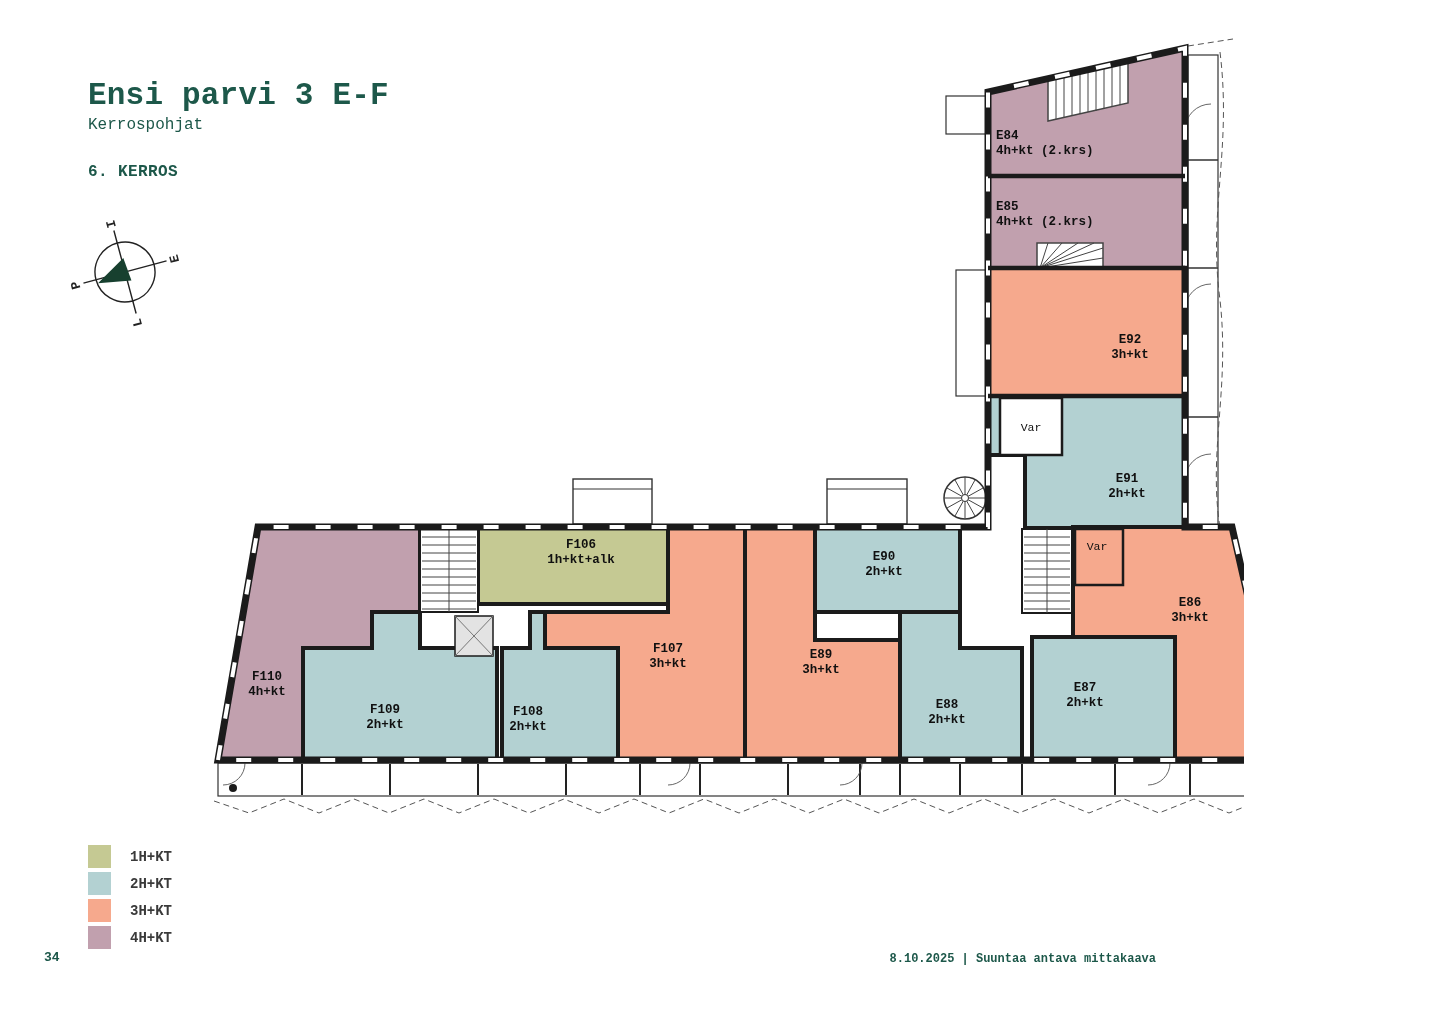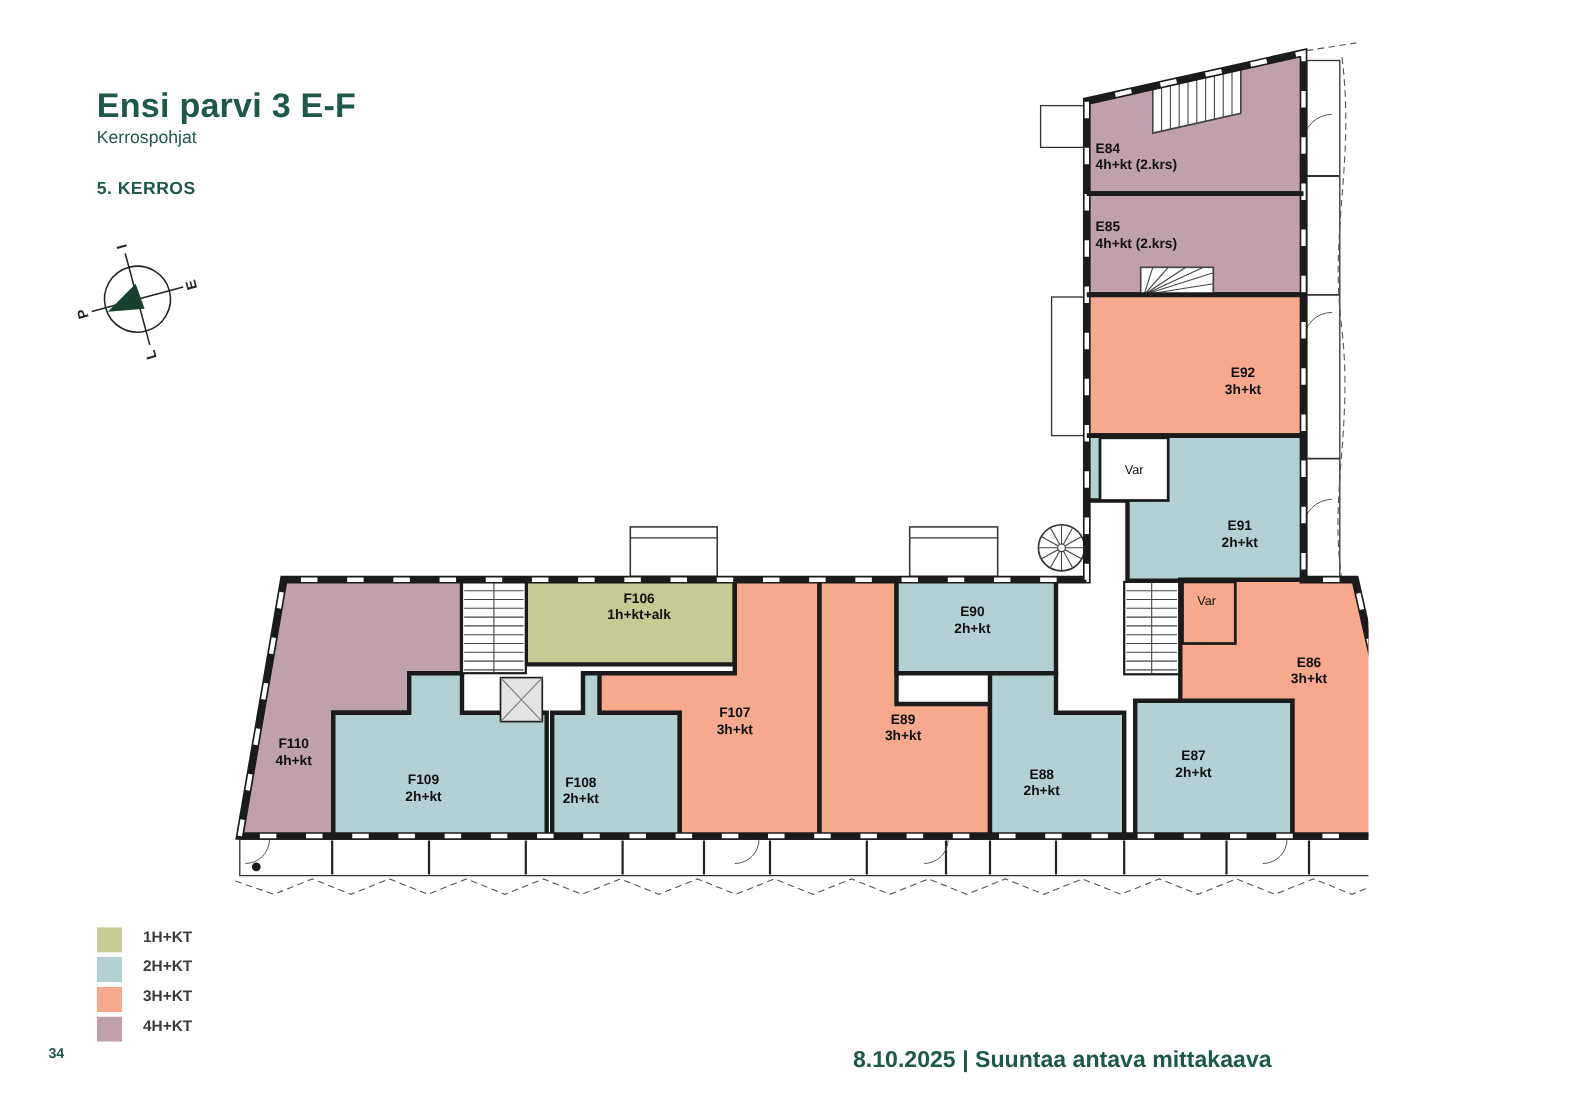--- a/index.html
+++ b/index.html
@@ -1,49 +1,49 @@
 <!DOCTYPE html>
 <html><head>
 <meta charset="utf-8">
 <style>
   html,body{margin:0;padding:0;background:#fff;}
   .page{position:relative;width:1244px;height:1018px;background:#ffffff;overflow:hidden;
-        font-family:Liberation Sans, sans-serif;}
+        font-family:Liberation Mono, monospace;}
   .green{color:#1d584a;}
   .header{position:absolute;left:88px;top:78px;}
   .title{font-size:31px;font-weight:700;letter-spacing:.2px;}
   .subtitle{font-size:16px;font-weight:500;margin-top:3px;}
   .floor{position:absolute;left:88px;top:163px;font-size:16px;font-weight:700;letter-spacing:.4px;}
   .compass{position:absolute;left:65px;top:212px;}
   .legend{position:absolute;left:88px;top:843px;}
-  .legend-row{display:flex;align-items:flex-start;height:27px;}
+  .legend-row{display:flex;align-items:center;height:27px;}
   .legend-label{font-size:14px;font-weight:600;color:#3a3a3a;margin-left:19px;}
   .pageno{position:absolute;left:44px;top:950px;font-size:13px;font-weight:700;}
-  .footer{position:absolute;right:88px;top:952px;font-size:21px;font-weight:700;margin-left:21px;}
+  .footer{position:absolute;right:88px;top:952px;font-size:12px;font-weight:700;margin-left:21px;}
   .plan{position:absolute;left:0;top:0;}
   .c1{fill:#c5c993;} .c2{fill:#b3d1d2;} .c3{fill:#f6a98d;} .c4{fill:#c1a0ae;}
   .unit{stroke:#1b1b1b;stroke-width:4;stroke-linejoin:miter;}
   .wall{stroke:#1b1b1b;fill:none;}
   .thin{stroke:#333;fill:#fff;}
   .lbl{font-size:12.5px;font-weight:700;fill:#101010;}
   .lbl-s{font-size:11.5px;font-weight:400;fill:#101010;}
   .dash{stroke:#555;stroke-width:1;fill:none;stroke-dasharray:6 4;}
   .tread{stroke:#444;stroke-width:1;fill:none;}
   .compass-letter{font-size:13px;font-weight:700;fill:#222;}
 </style>
 </head>
 <body>
 
 <div class="page">
 
   <div class="header">
     <div class="title green">Ensi parvi 3 E-F</div>
     <div class="subtitle green">Kerrospohjat</div>
   </div>
-  <div class="floor green">5. KERROS</div>
+  <div class="floor green">6. KERROS</div>
 
   <svg class="compass" width="120" height="120" viewBox="0 0 120 120">
     <g transform="rotate(-15 60 60)">
       <circle cx="60" cy="60" r="30" fill="none" stroke="#222" stroke-width="1.4"></circle>
       <path d="M60 17 V103 M17 60 H103" stroke="#222" stroke-width="1.4" fill="none"></path>
       <polygon points="31,64 62,46 64,70" fill="#17402f"></polygon>
       <text class="compass-letter" x="60" y="13" text-anchor="middle" transform="rotate(-90 60 10)">I</text>
       <text class="compass-letter" x="111" y="64" text-anchor="middle" transform="rotate(-90 111 60)">E</text>
       <text class="compass-letter" x="60" y="115" text-anchor="middle" transform="rotate(-90 60 112)">L</text>
       <text class="compass-letter" x="9" y="64" text-anchor="middle" transform="rotate(-90 9 60)">P</text>

